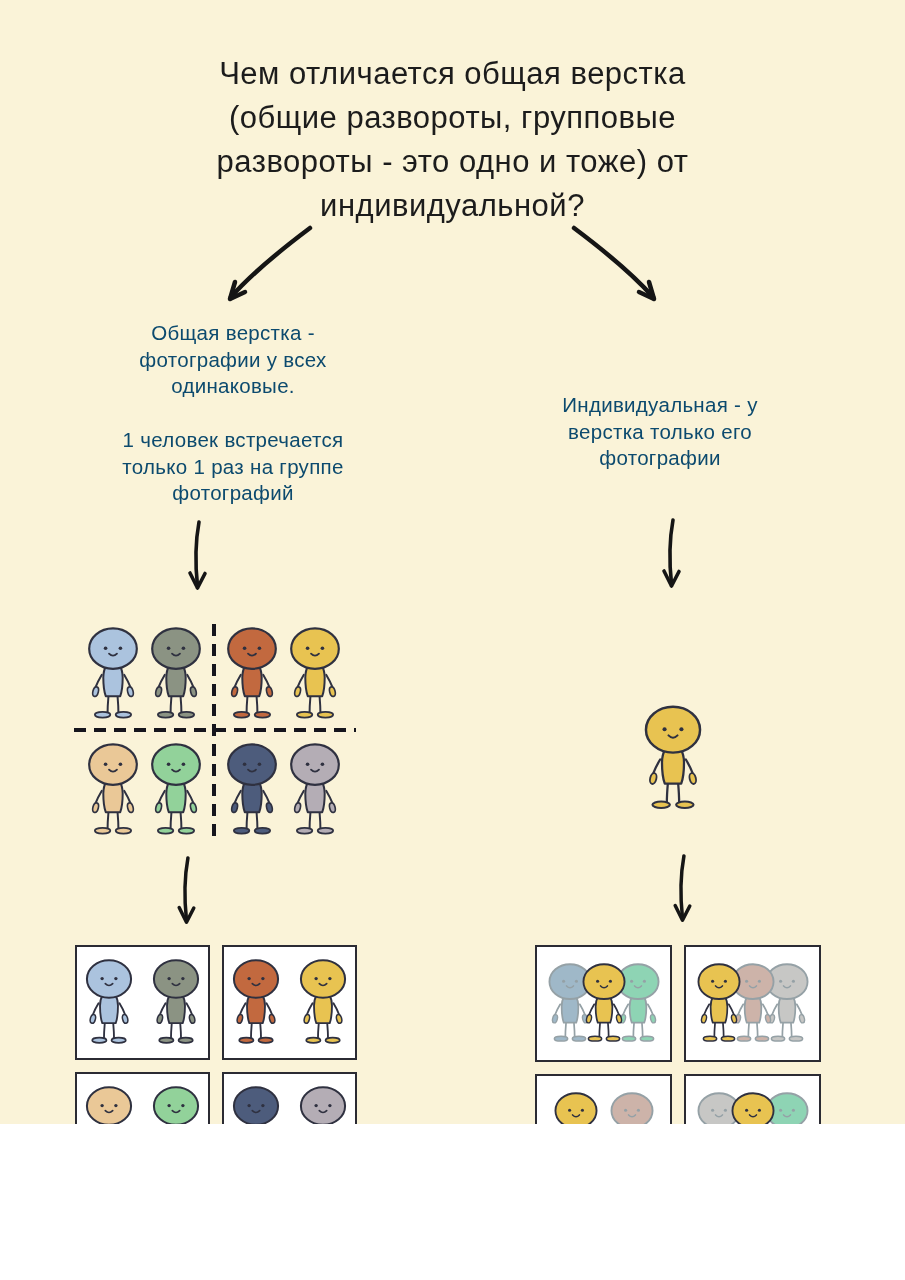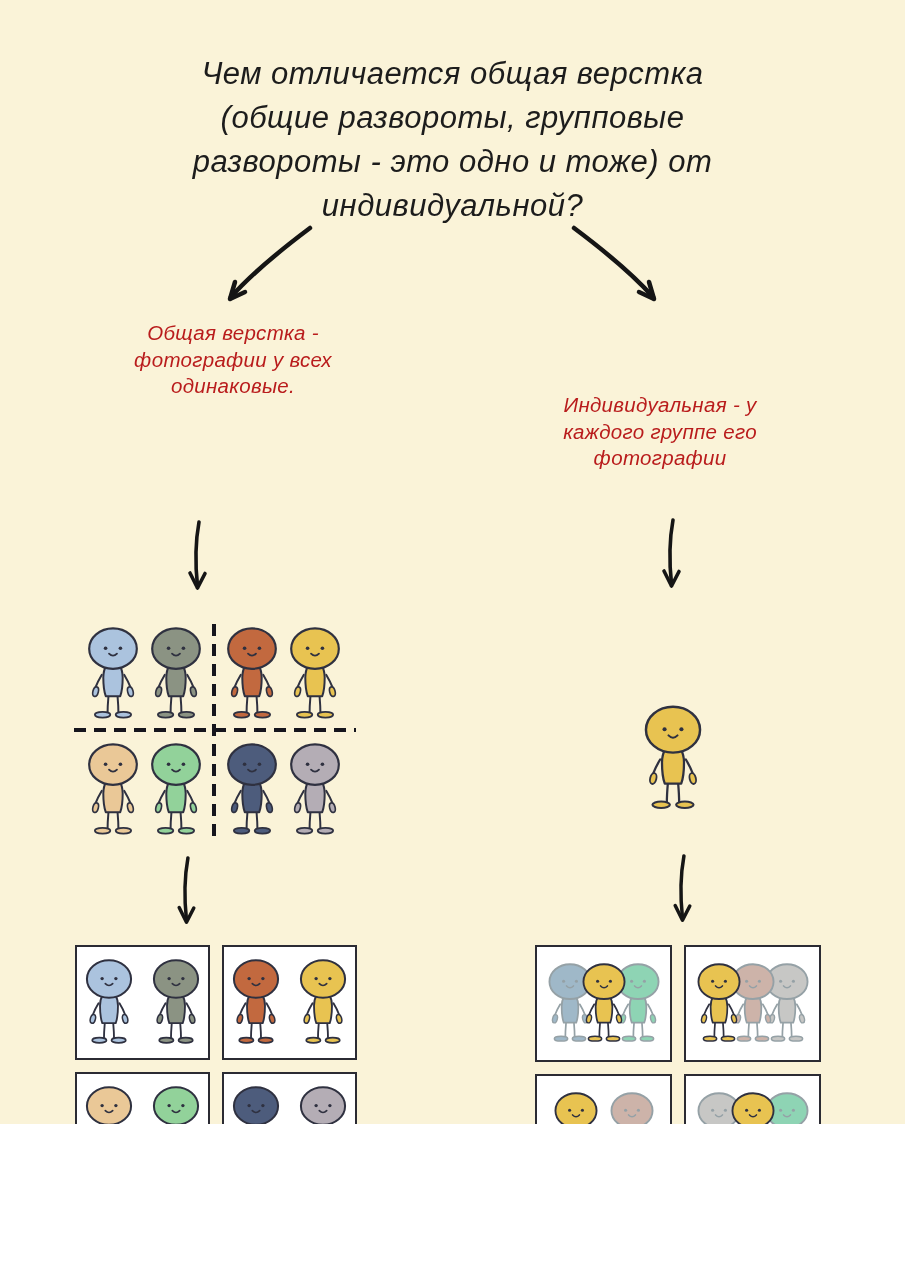--- a/index.html
+++ b/index.html
@@ -2,33 +2,32 @@
 <html><head>
 <meta charset="utf-8">
 <style>
   * { margin:0; padding:0; box-sizing:border-box; }
   html,body { width:905px; }
   body { font-family:"Liberation Sans", sans-serif; }
   #canvas {
     position:relative; width:905px; height:1124px;
     background:#FAF3D8; overflow:hidden;
     color:#1C1C1C;
-    font-style:italic;
   }
   .pre { white-space:pre-line; }
 
   
   .title {
     position:absolute; left:70px; top:52px; width:765px;
     text-align:center; font-size:31px; font-weight:400;
     line-height:1.42; letter-spacing:0.5px; color:#1C1C1C;
   }
   .desc {
     position:absolute; text-align:center;
-    font-size:20.5px; line-height:1.3; letter-spacing:0.3px; color:#b91c1c;
+    font-size:20.5px; line-height:1.3; letter-spacing:0.3px; color:#0c4a6e;
   }
   .desc-left  { left:63px;  top:320px; width:340px; }
   .desc-right { left:495px; top:392px; width:330px; }
   .desc p { margin:0 0 27px 0; }
   .desc p:last-child { margin-bottom:0; }
 
   
   .arr { position:absolute; }
   .arr-curve-left  { left:222px; top:224px; }
   .arr-curve-right { left:566px; top:224px; }
@@ -85,23 +84,26 @@
   </svg>
   <svg class="arr arr-curve-right" width="96" height="84" viewBox="0 0 96 84">
     <path d="M8 4 C32 22 63 46 87 73" fill="none" stroke="#151515" stroke-width="4.5" stroke-linecap="round"></path>
     <path d="M88 75 L73 68 M88 75 L83 58" fill="none" stroke="#151515" stroke-width="4.5" stroke-linecap="round"></path>
   </svg>
 
   <div class="desc desc-left">
     <p class="pre">Общая верстка -
 фотографии у всех
 одинаковые.</p>
+    <p class="pre">1 человек встречается
+только 1 раз на группе
+фотографий</p>
   </div>
   <div class="desc desc-right pre">Индивидуальная - у
-каждого группе его
+верстка только его
 фотографии</div>
 
   <svg class="arr arr-v1l" width="28" height="76" viewBox="0 0 28 76">
     <path d="M16 3 C12.5 22 12 44 14.5 67" fill="none" stroke="#151515" stroke-width="3.6" stroke-linecap="round"></path>
     <path d="M14.5 69 L7 54 M14.5 69 L22 54.5" fill="none" stroke="#151515" stroke-width="3.6" stroke-linecap="round"></path>
   </svg>
   <svg class="arr arr-v1r" width="28" height="76" viewBox="0 0 28 76">
     <path d="M16 3 C12.5 22 12 44 14.5 67" fill="none" stroke="#151515" stroke-width="3.6" stroke-linecap="round"></path>
     <path d="M14.5 69 L7 54 M14.5 69 L22 54.5" fill="none" stroke="#151515" stroke-width="3.6" stroke-linecap="round"></path>
   </svg>

